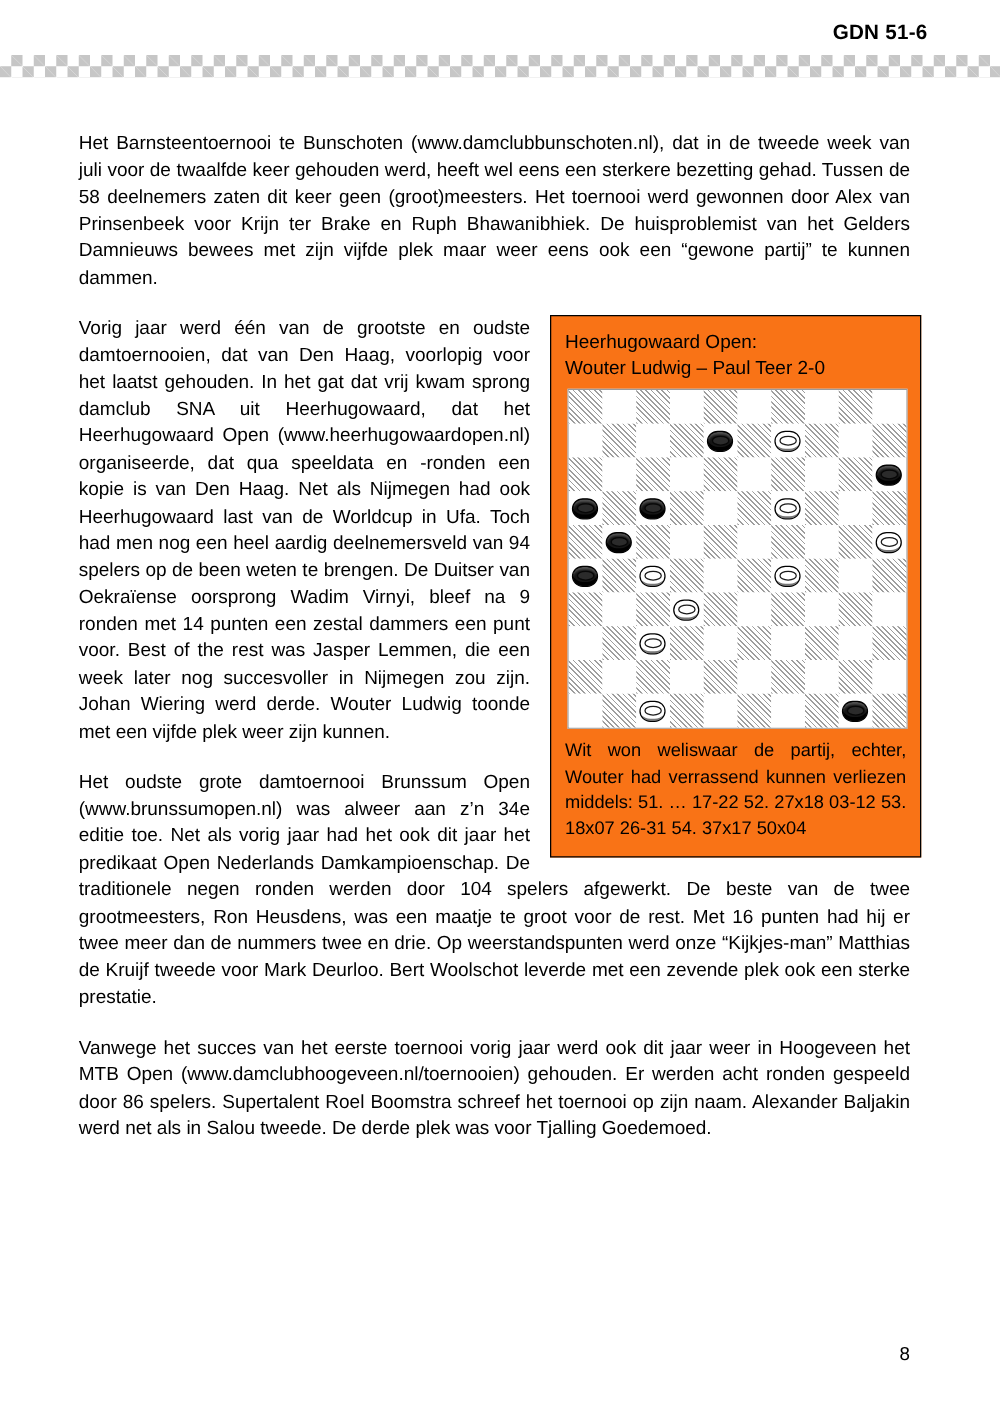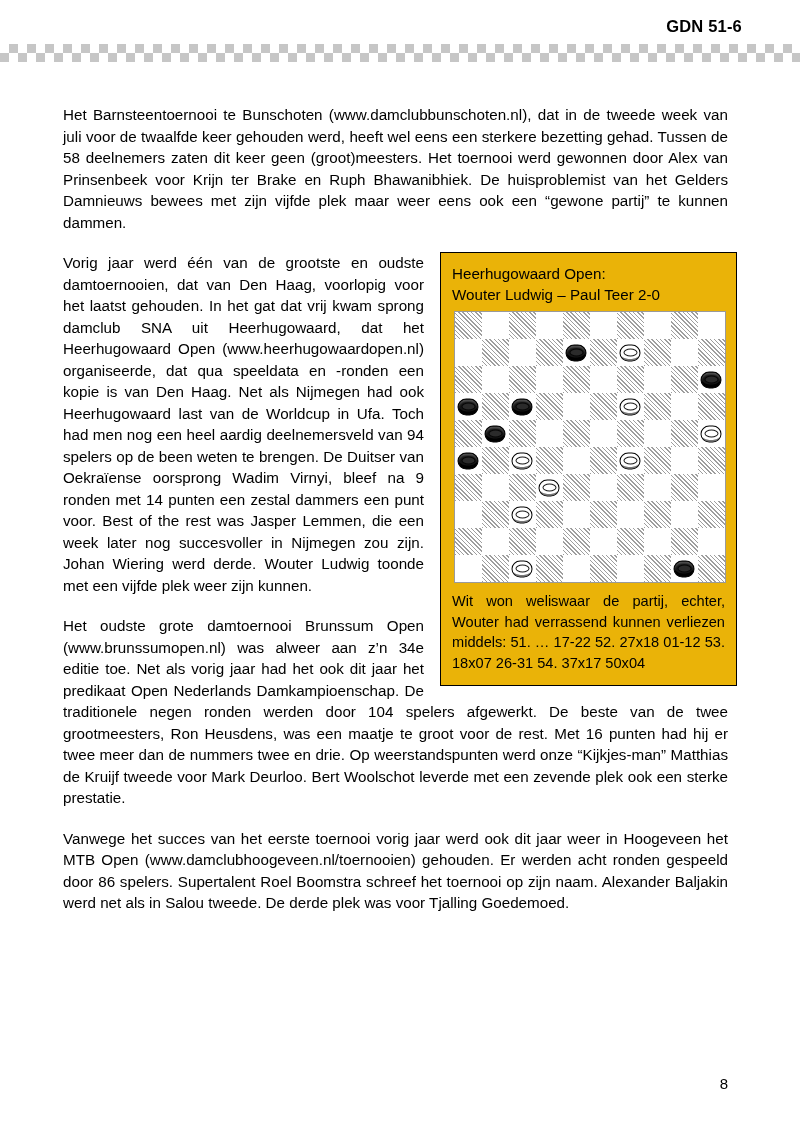--- a/index.html
+++ b/index.html
@@ -63,21 +63,21 @@
     text-justify: inter-word;
     font-family: "Liberation Sans", sans-serif;
   }
   p.body-text:last-child { margin-bottom: 0; }
 
   
   .diagram-box {
     float: right;
     width: 297px;
     margin: 0 0 6px 16px;
-    background: #eab308;
+    background: #f97316;
     border: 1.5px solid #000000;
     box-sizing: border-box;
     padding: 10px 11px 12px 11px;
   }
   .diagram-title {
     font-size: 15.2px;
     line-height: 21px;
     margin: 0 0 6px 0;
     white-space: pre-line;
   }
@@ -316,21 +316,21 @@
           <div class="sq dark"></div>
           <div class="sq light"></div>
           <div class="sq dark"></div>
           <div class="sq light">
             <div class="piece black"></div>
           </div>
           <div class="sq dark"></div>
         </div>
     </div>
 
-    <p class="diagram-caption">Wit won weliswaar de partij, echter, Wouter had verrassend kunnen verliezen middels: 51. … 17-22 52. 27x18 01-12 53. 18x07 26-31 54. 37x17 50x04</p>
+    <p class="diagram-caption">Wit won weliswaar de partij, echter, Wouter had verrassend kunnen verliezen middels: 51. … 17-22 52. 27x18 03-12 53. 18x07 26-31 54. 37x17 50x04</p>
   </div>
 
   <p class="body-text">Vorig jaar werd één van de grootste en oudste damtoernooien, dat van Den Haag, voorlopig voor het laatst gehouden. In het gat dat vrij kwam sprong damclub SNA uit Heerhugowaard, dat het Heerhugowaard Open (www.heerhugowaardopen.nl) organiseerde, dat qua speeldata en -ronden een kopie is van Den Haag. Net als Nijmegen had ook Heerhugowaard last van de Worldcup in Ufa. Toch had men nog een heel aardig deelnemersveld van 94 spelers op de been weten te brengen. De Duitser van Oekraïense oorsprong Wadim Virnyi, bleef na 9 ronden met 14 punten een zestal dammers een punt voor. Best of the rest was Jasper Lemmen, die een week later nog succesvoller in Nijmegen zou zijn. Johan Wiering werd derde. Wouter Ludwig toonde met een vijfde plek weer zijn kunnen.</p>
 
   <p class="body-text">Het oudste grote damtoernooi Brunssum Open (www.brunssumopen.nl) was alweer aan z’n 34e editie toe. Net als vorig jaar had het ook dit jaar het predikaat Open Nederlands Damkampioenschap. De traditionele negen ronden werden door 104 spelers afgewerkt. De beste van de twee grootmeesters, Ron Heusdens, was een maatje te groot voor de rest. Met 16 punten had hij er twee meer dan de nummers twee en drie. Op weerstandspunten werd onze “Kijkjes-man” Matthias de Kruijf tweede voor Mark Deurloo. Bert Woolschot leverde met een zevende plek ook een sterke prestatie.</p>
 
   <p class="body-text">Vanwege het succes van het eerste toernooi vorig jaar werd ook dit jaar weer in Hoogeveen het MTB Open (www.damclubhoogeveen.nl/toernooien) gehouden. Er werden acht ronden gespeeld door 86 spelers. Supertalent Roel Boomstra schreef het toernooi op zijn naam. Alexander Baljakin werd net als in Salou tweede. De derde plek was voor Tjalling Goedemoed.</p>
 </div>
 
 <div class="page-number">8</div>

